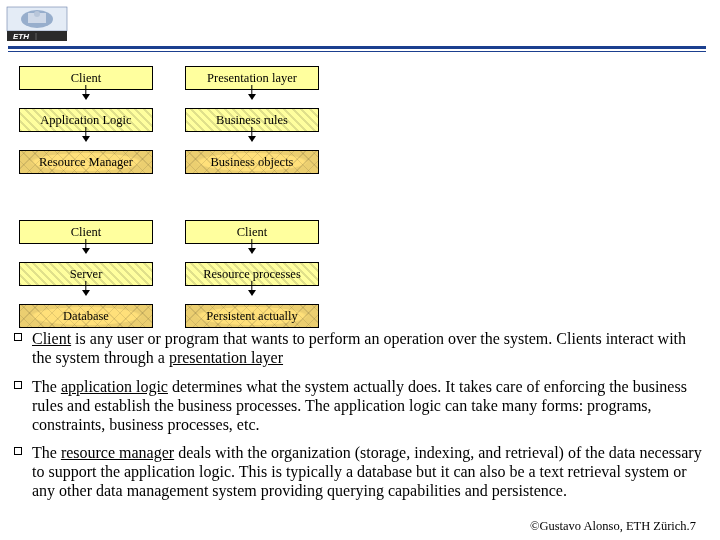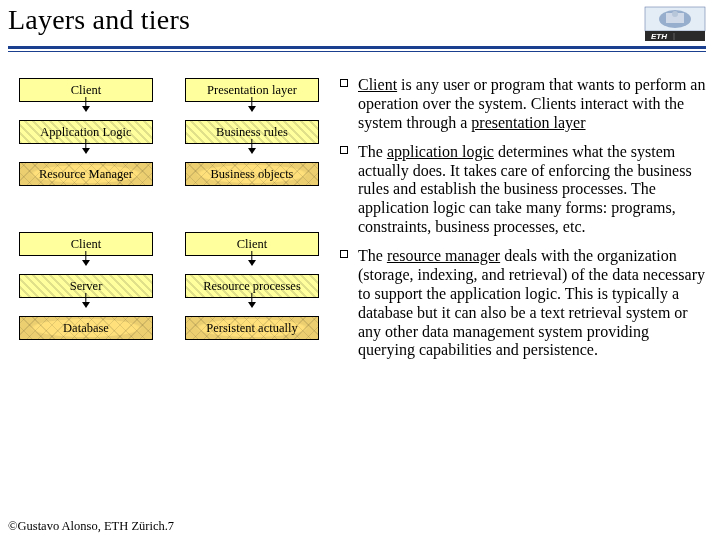--- a/index.html
+++ b/index.html
@@ -5,48 +5,47 @@
   * { box-sizing: border-box; margin: 0; padding: 0; }
   html, body { width: 720px; height: 540px; font-family: "Times New Roman", Times, serif; background: #fff; color: #000; }
   .slide { width: 720px; height: 540px; position: relative; padding: 4px 14px 0 6px; }
   .header { display: flex; align-items: flex-start; justify-content: space-between; }
   .title { font-size: 28px; font-weight: 400; letter-spacing: 0.2px; padding-left: 2px; }
   .logo { width: 62px; height: 36px; position: relative; margin-top: 2px; }
   .logo svg { width: 100%; height: 100%; }
   .rule-wrap { margin-top: 4px; padding-left: 2px; }
   .rule1 { height: 3px; background: #1b3f8f; width: 100%; }
   .rule2 { height: 1px; background: #1b3f8f; width: 100%; margin-top: 2px; }
-  .content { display: flex; margin-top: 22px; height: 432px; }
+  .content { display: flex; margin-top: 10px; height: 432px; flex-direction: column; }
   .left { width: 326px; padding-top: 4px; display: flex; flex-direction: column; align-items: center; }
   .row { display: flex; justify-content: space-between; width: 300px; }
   .box { width: 134px; height: 24px; border: 1px solid #000; display: flex; align-items: center; justify-content: center; font-size: 12.5px; position: relative; }
   .yellow { background: #ffff9e; }
   .diag { background-color: #ffff9e; background-image: repeating-linear-gradient(45deg, rgba(0,0,0,0.12) 0 2px, transparent 2px 6px); }
   .diamond { background-color: #ffe07a; background-image: radial-gradient(rgba(0,0,0,0) 55%, rgba(0,0,0,0.08) 60%), repeating-linear-gradient(45deg, rgba(0,0,0,0.1) 0 1px, transparent 1px 8px), repeating-linear-gradient(-45deg, rgba(0,0,0,0.1) 0 1px, transparent 1px 8px); }
   .arrow-row { display: flex; justify-content: space-between; width: 300px; height: 18px; }
   .arrow-cell { width: 134px; display: flex; justify-content: center; align-items: center; }
   .arrow { width: 0; height: 0; position: relative; }
   .arrow::before { content: ""; position: absolute; left: 50%; transform: translateX(-50%); top: -14px; width: 1.4px; height: 10px; background: #000; }
   .arrow::after { content: ""; position: absolute; left: 50%; transform: translateX(-50%); top: -5px; border-left: 4px solid transparent; border-right: 4px solid transparent; border-top: 6px solid #000; }
   .gap { height: 46px; }
   .right { flex: 1; padding-left: 8px; padding-top: 2px; }
   .bullets { list-style: none; }
   .bullets li { display: flex; font-size: 16px; line-height: 1.18; margin-bottom: 10px; }
   .sq { width: 8px; height: 8px; border: 1px solid #000; flex-shrink: 0; margin-top: 3px; margin-right: 10px; }
   .bt { flex: 1; }
   .u { text-decoration: underline; }
-  .footer { position: absolute; bottom: 6px; left: 8px; right: 24px; display: flex; justify-content: flex-start; font-size: 12.5px; }
+  .footer { position: absolute; bottom: 6px; left: 8px; right: 24px; display: flex; justify-content: flex-end; font-size: 12.5px; }
   .pagenum { font-size: 12.5px; }
 </style>
 </head>
 <body>
 
 <div class="slide">
   <div class="header">
-    <div class="title">Layers and tiers</div>
     <div class="logo">
       <svg viewBox="0 0 62 36">
         <rect x="1" y="1" width="60" height="24" fill="#e4ecf6" stroke="#6a7fa8" stroke-width="0.6"></rect>
         <ellipse cx="31" cy="13" rx="16" ry="9" fill="#97aecc"></ellipse>
         <rect x="22" y="7" width="18" height="10" fill="#cfd9e8"></rect>
         <circle cx="31" cy="8" r="3" fill="#b8c6da"></circle>
         <rect x="1" y="25" width="60" height="10" fill="#2a2a2a"></rect>
         <text x="7" y="33" font-family="Arial" font-size="8" font-weight="bold" font-style="italic" fill="#fff">ETH</text>
         <line x1="30" y1="27" x2="30" y2="34" stroke="#888" stroke-width="0.6"></line>
       </svg>

